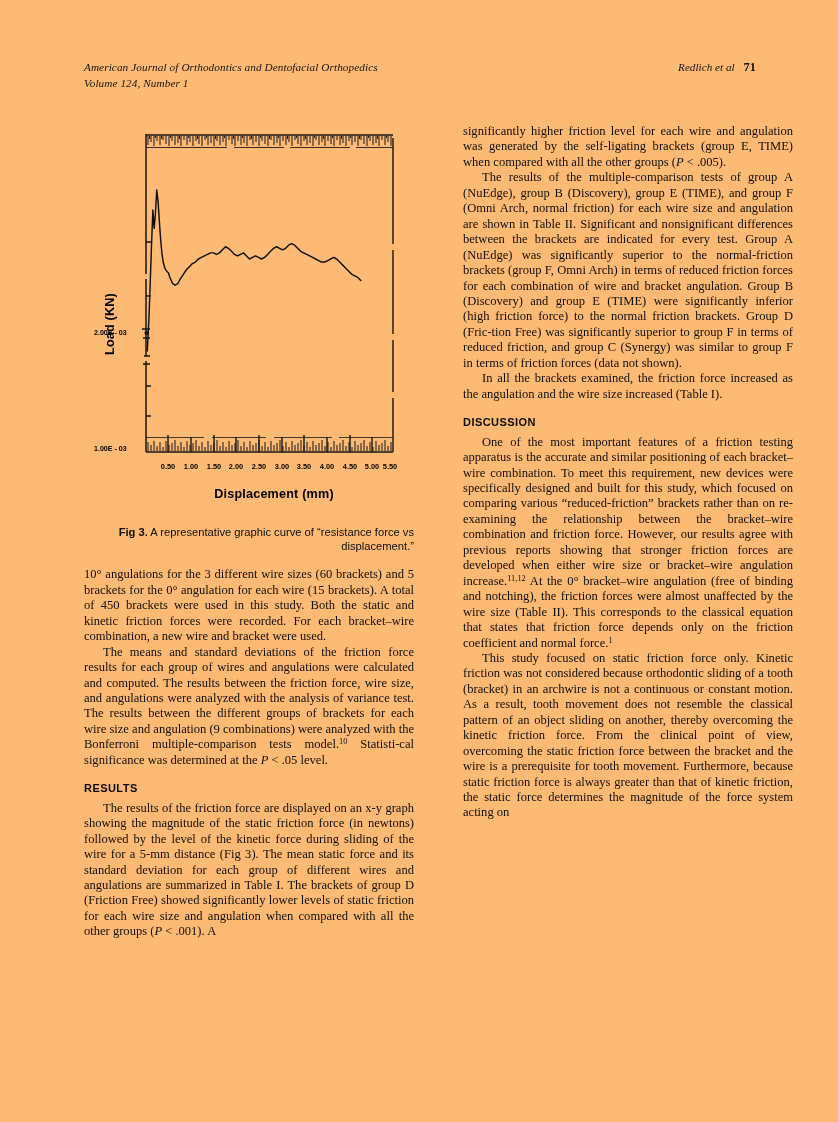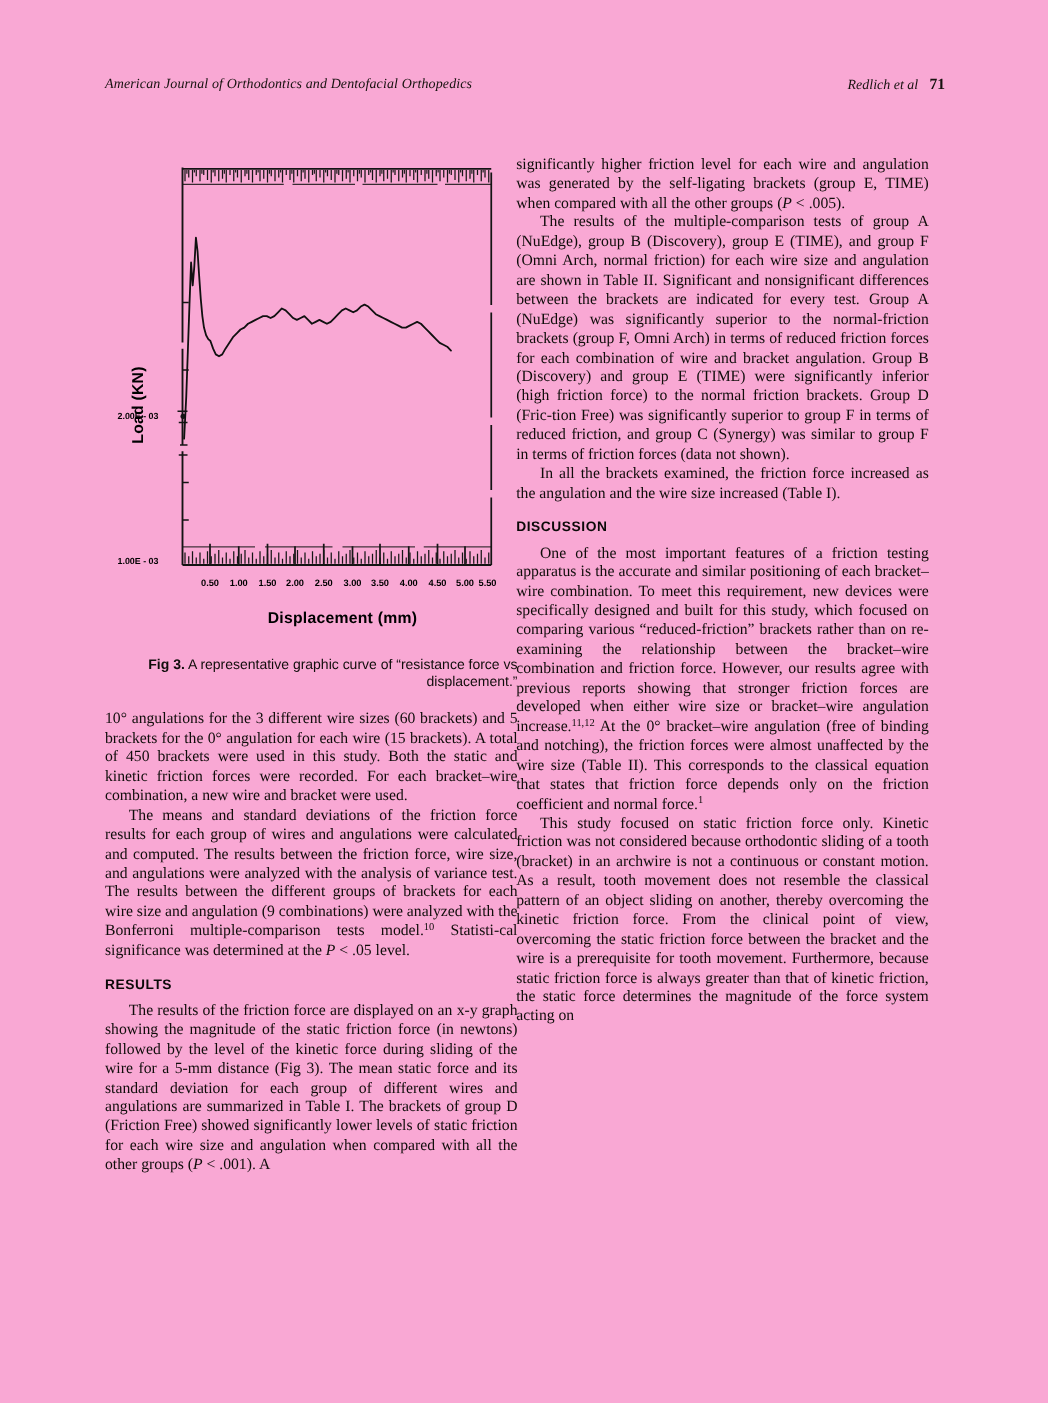--- a/index.html
+++ b/index.html
@@ -7,21 +7,21 @@
     width:838px;height:1122px;
     background:#ffffff;
     font-family:"Liberation Serif", serif;
     color:#100d0b;
     position:relative;
     overflow:hidden;
   }
   .page{
     position:absolute;
     left:0;top:0;width:838px;height:1122px;
-    background:#f9a8d4;
+    background:#fdba74;
   }
 
   
   .runhead{
     position:absolute;left:84px;top:60px;width:672px;height:32px;
   }
   .rh-left{
     position:absolute;left:0;top:0;
     font-family:"Liberation Serif", serif;
     font-style:italic;
@@ -46,21 +46,21 @@
     position:absolute;
     width:330px;
     top:124px;
     font-size:12.55px;
     line-height:15.45px;
     text-align:justify;
     text-justify:inter-word;
     color:#100d0b;
   }
   .col-left{left:84px;}
-  .col-right{left:413px;}
+  .col-right{left:463px;}
 
   p.body{margin:0;text-indent:19px;}
   p.body.noind{text-indent:0;}
 
   .sec-head{
     font-family:"Liberation Sans", sans-serif;
     font-weight:bold;
     font-size:11px;
     letter-spacing:.45px;
     margin:13px 0 4px 0;
@@ -114,20 +114,21 @@
   }
 </style>
 </head>
 <body>
 
 <div class="page">
 
   <div class="runhead">
     <div class="rh-left">
       <span>American Journal of Orthodontics and Dentofacial Orthopedics</span>
+      <span class="ln2">Volume 124, Number 1</span>
     </div>
     <div class="rh-right">
       <span class="auth">Redlich et al</span><span class="pg">71</span>
     </div>
   </div>
 
   <div class="col col-left">
 
     <div class="figure">
       <div class="chart-wrap">

